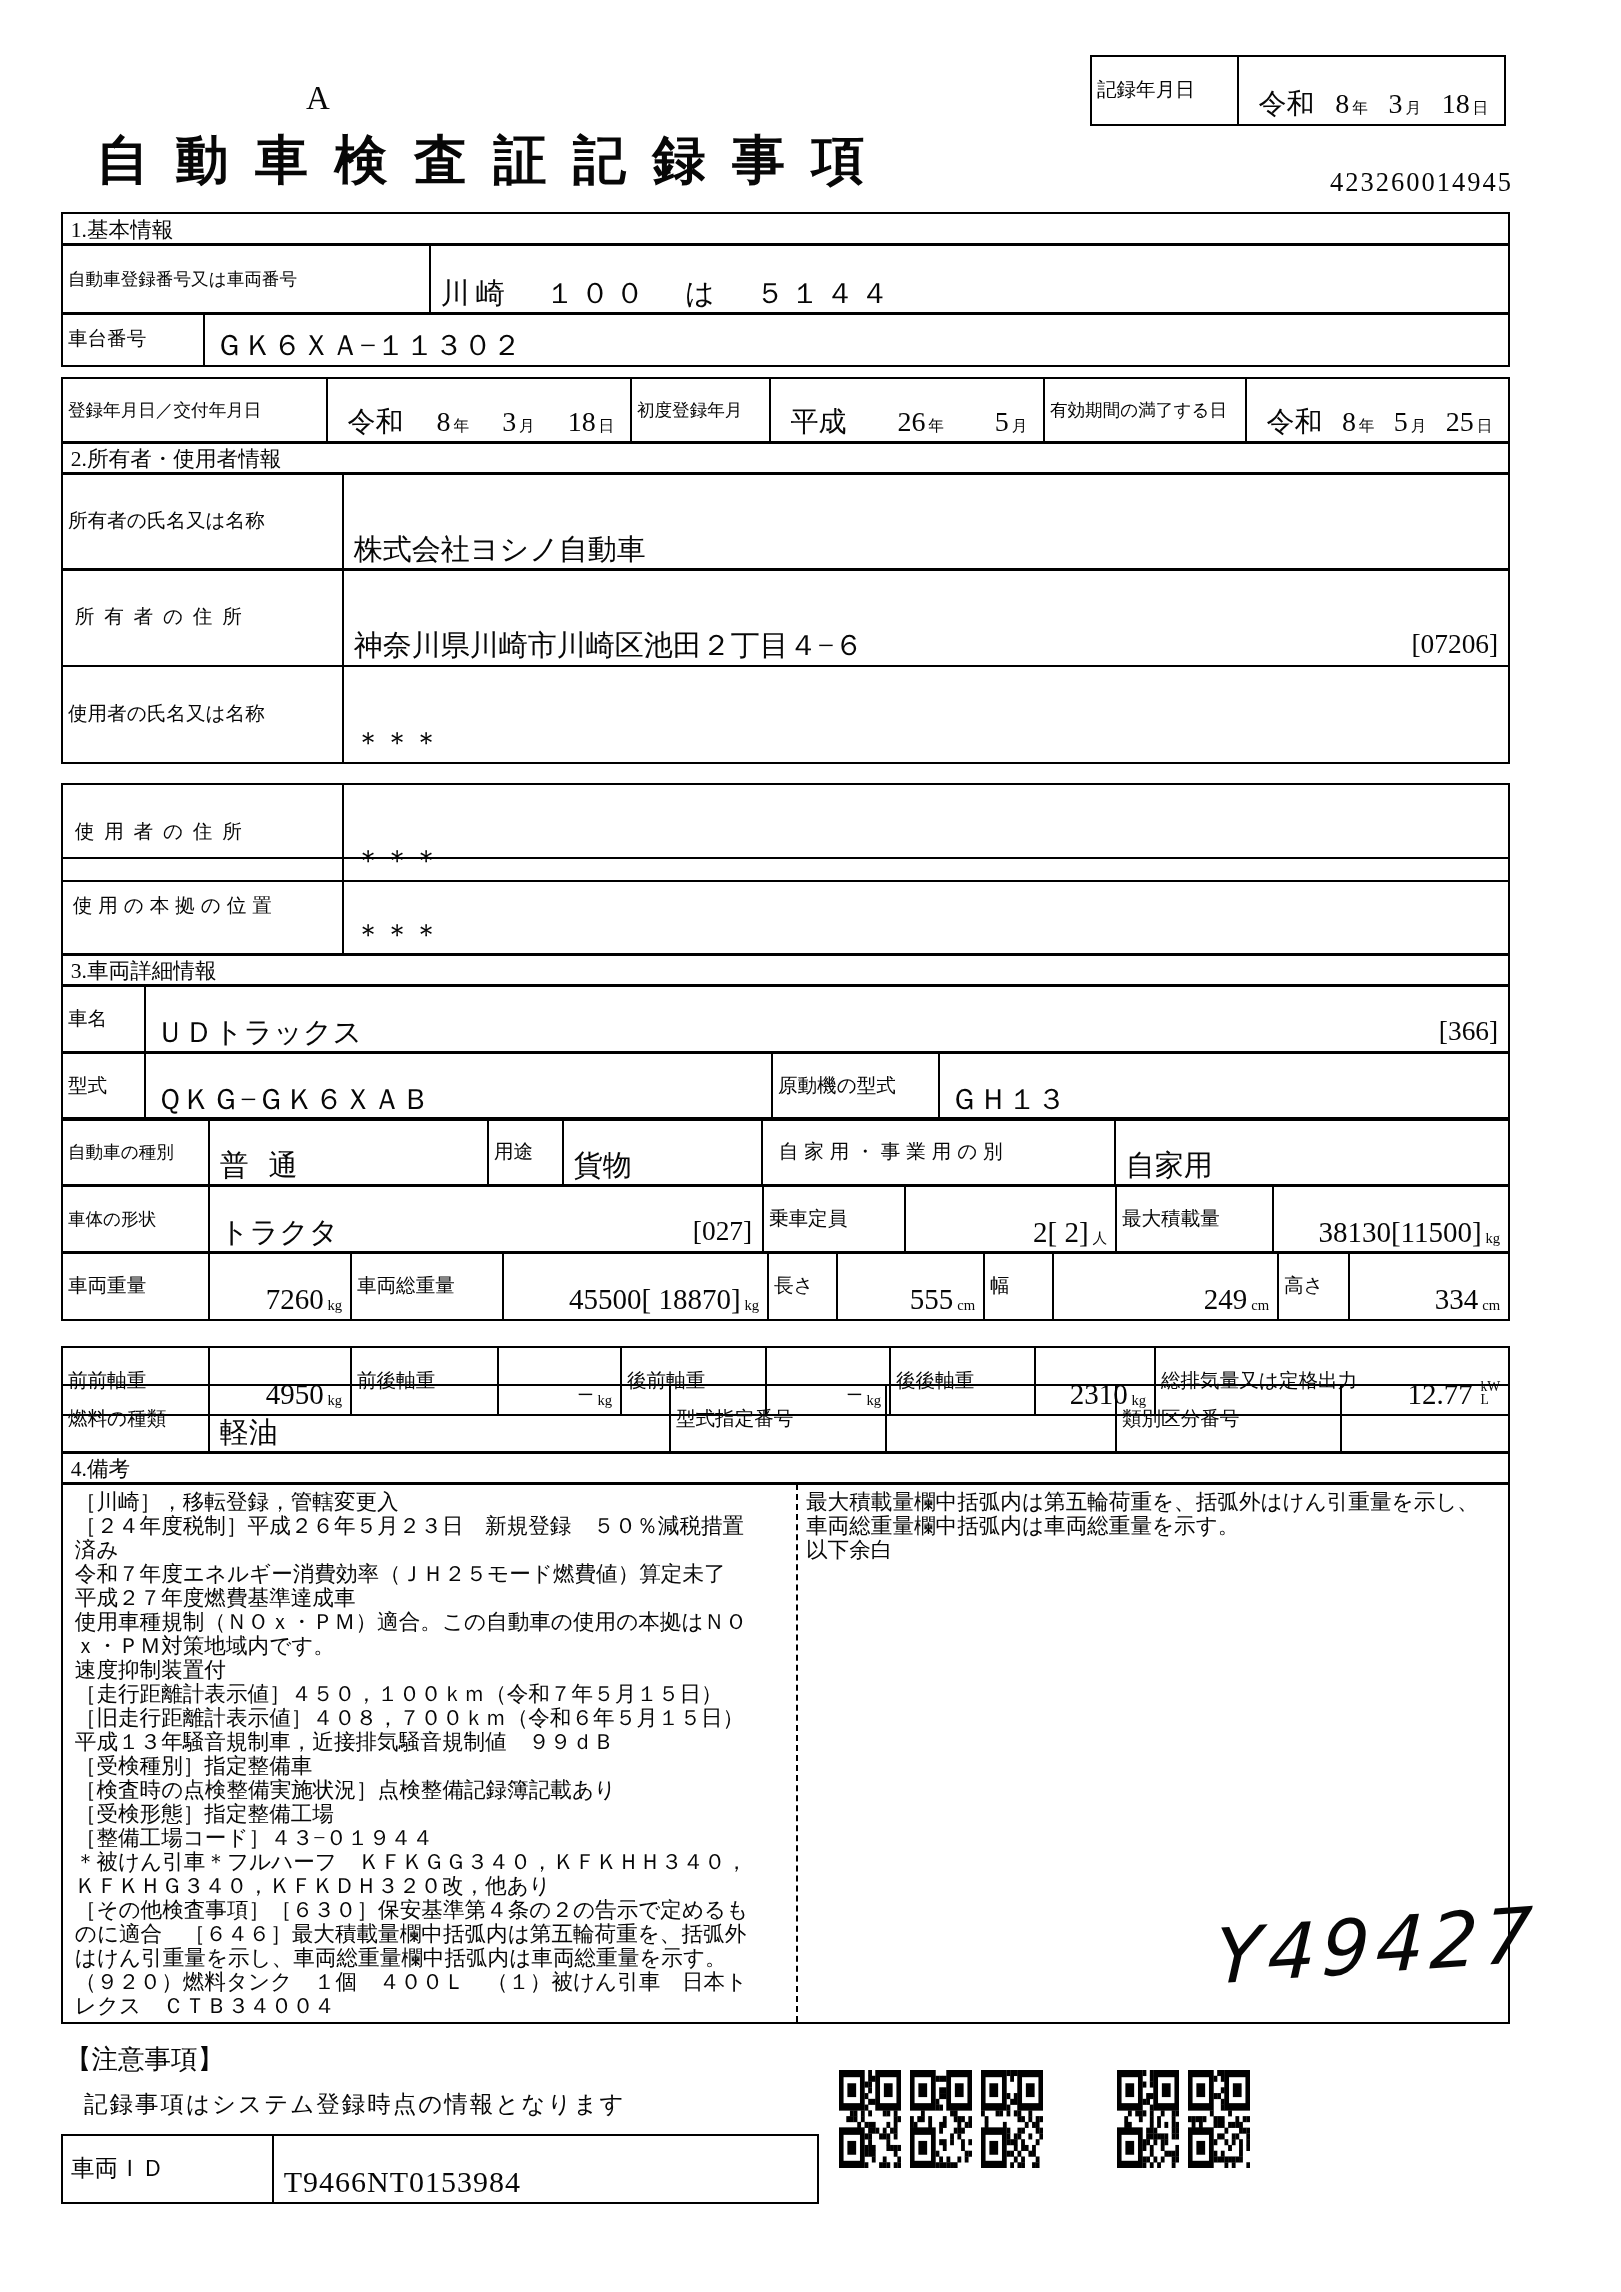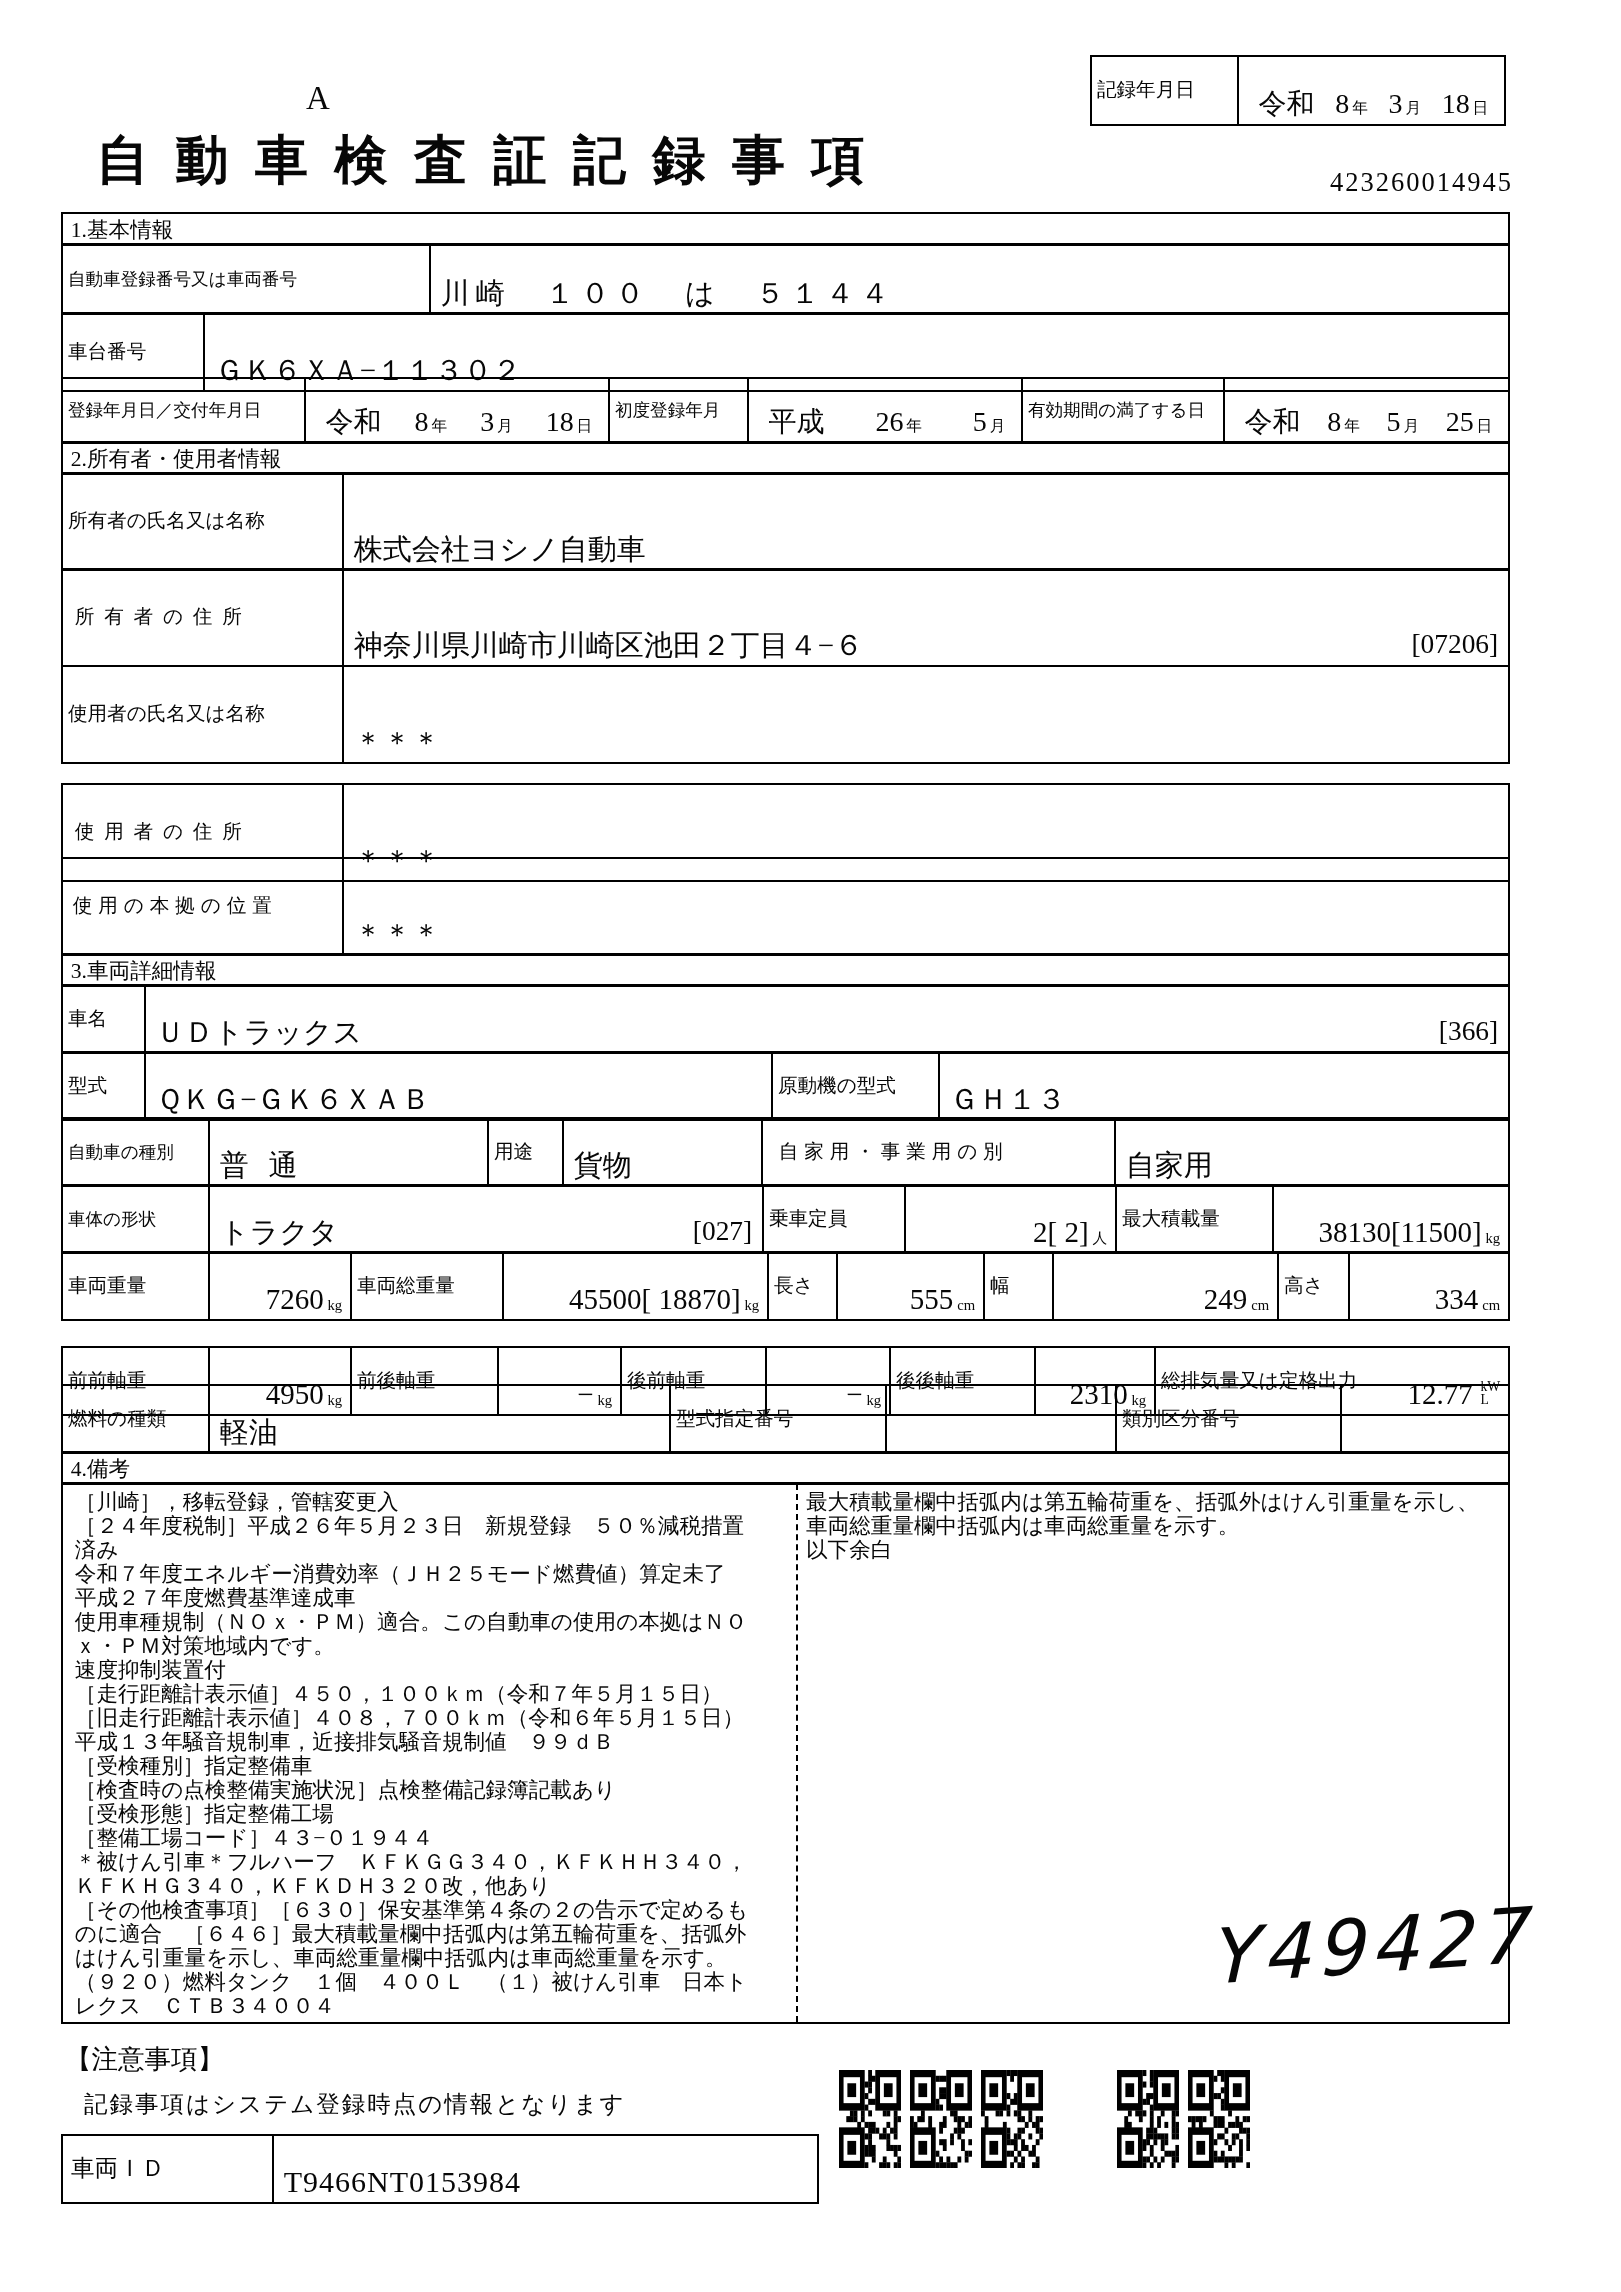--- a/index.html
+++ b/index.html
@@ -72,30 +72,30 @@
 
   <div class="band" style="top:212px;">1.基本情報</div>
   <div class="trow" style="top:243px;height:72px;">
     <div class="c first" style="width:366px;">
         <span class="lab small">自動車登録番号又は車両番号</span>
       </div>
     <div class="c grow">
         <div class="val sp6">川崎　１００　は　５１４４</div>
       </div>
   </div>
-  <div class="trow" style="top:312px;height:80px;">
+  <div class="trow" style="top:312px;height:55px;">
     <div class="c first" style="width:140px;">
         <span class="lab">車台番号</span>
       </div>
     <div class="c grow">
         <div class="val">ＧＫ６ＸＡ−１１３０２</div>
       </div>
   </div>
   <div class="trow" style="top:377px;height:67px;">
-    <div class="c first" style="width:241px;">
+    <div class="c first" style="width:263px;">
         <span class="lab small">登録年月日／交付年月日</span>
       </div>
     <div class="c" style="width:304px;">
       <div class="dval">
         <span>令和</span>
         <span><span>8</span><span class="u">年</span></span>
         <span><span>3</span><span class="u">月</span></span>
         <span><span>18</span><span class="u">日</span></span>
       </div>
     </div>

